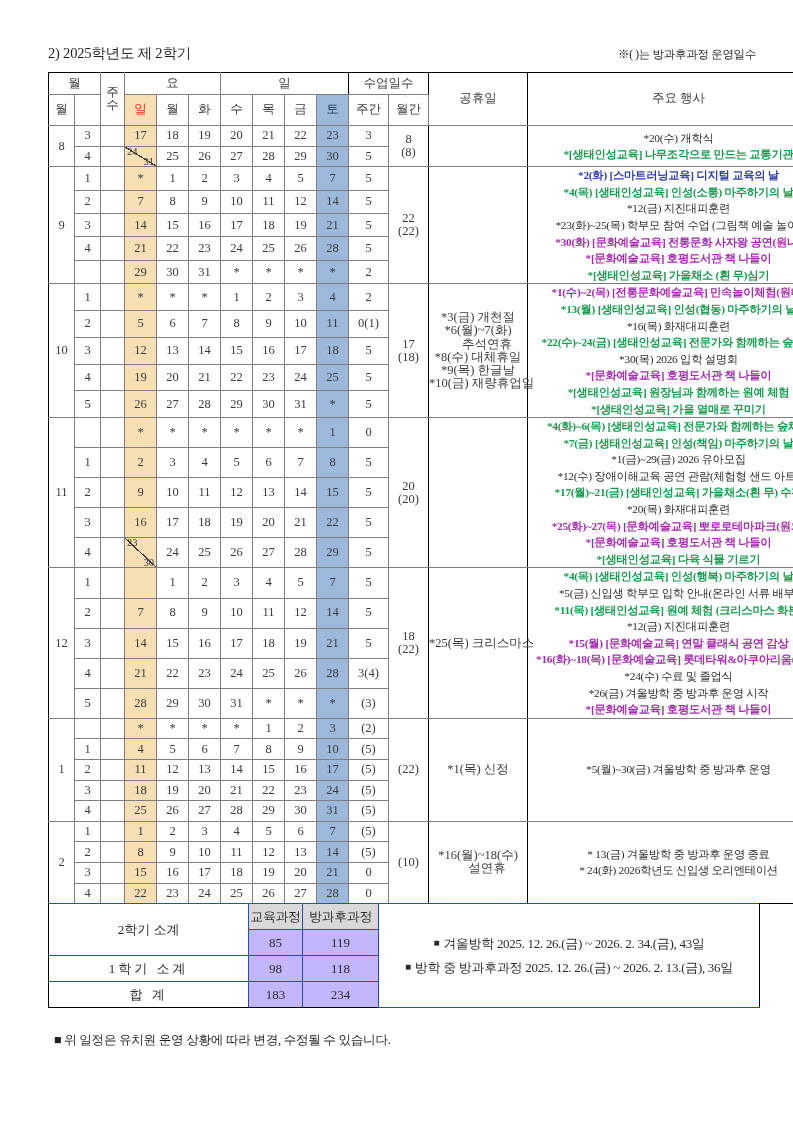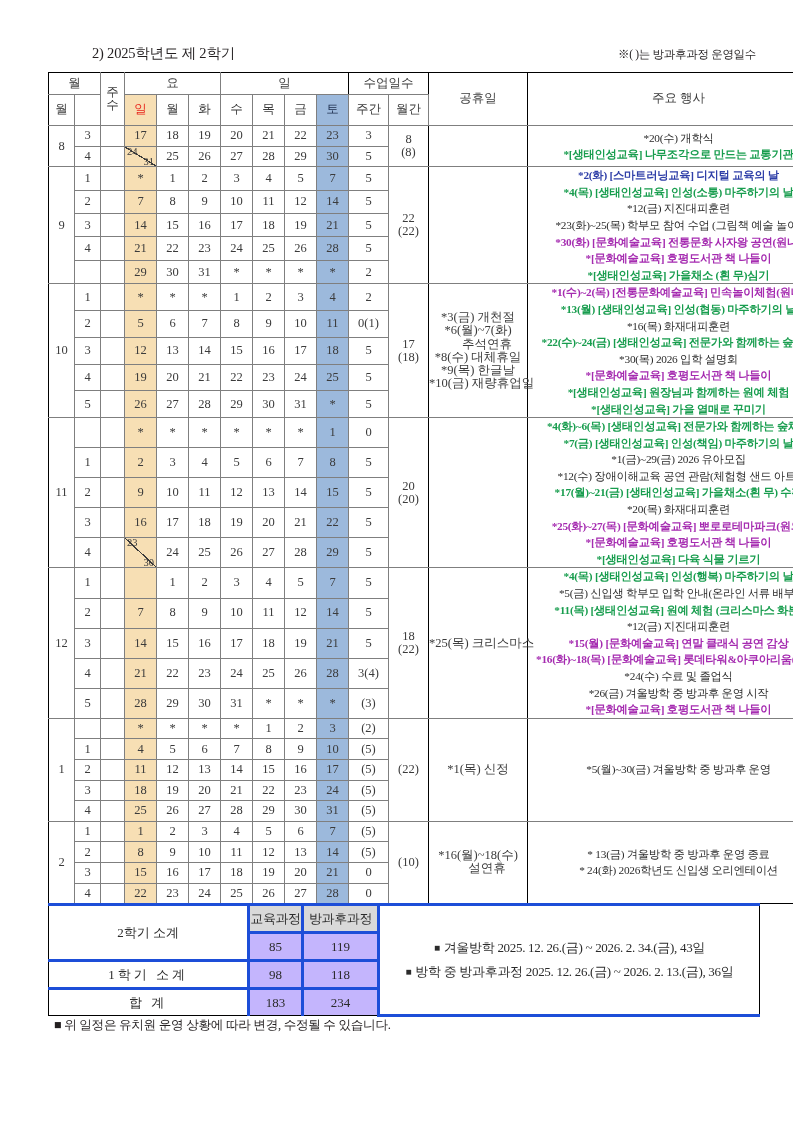--- a/index.html
+++ b/index.html
@@ -7,21 +7,21 @@
     width:793px;height:1121px;
     background:#ffffff;
     font-family:"Liberation Serif","DejaVu Serif",serif;
     color:#231f20;
     -webkit-font-smoothing:antialiased;
   }
   .page{position:relative;width:793px;height:1121px;box-sizing:border-box;padding:44px 33px 0 48px;}
 
   
   .toprow{display:flex;align-items:baseline;justify-content:space-between;margin-bottom:9px;}
-  .doc-title{font-size:14.5px;letter-spacing:-.2px;margin-left:44px;}
+  .doc-title{font-size:14.5px;letter-spacing:-.2px;}
   .doc-note{font-size:11.5px;letter-spacing:-.3px;padding-right:4px;}
 
   
   table.cal{border-collapse:collapse;table-layout:fixed;width:711px;}
   table.cal td,table.cal th{
     border:1px solid #7f7f7f;
     padding:0;
     font-weight:normal;
     font-size:12.5px;
     text-align:center;
@@ -65,29 +65,29 @@
   td.holi .hl.ind{text-align:center;padding-left:18px;}
   td.ev{text-align:left;padding:2px 3px 2px 5px;vertical-align:middle;}
   td.ev .ln{display:block;font-size:11.3px;line-height:1.47;white-space:nowrap;letter-spacing:-.25px;}
   .c-k{color:#2b2b2b;}            
   .c-g{color:#189d4e;font-weight:bold;}  
   .c-p{color:#a52bb0;font-weight:bold;}  
   .c-b{color:#2f3fa8;font-weight:bold;}
 
   
   table.sum{border-collapse:collapse;table-layout:fixed;width:711px;margin-top:-1px;}
-  table.sum td{border:3px solid #1d4ed8;padding:0;text-align:center;font-size:13px;color:#2b2b2b;height:25px;}
+  table.sum td{border:1px solid #1d4ed8;padding:0;text-align:center;font-size:13px;color:#2b2b2b;height:25px;}
   td.sumlabel{font-size:13.5px;letter-spacing:3px;}
   td.sumhead{background:#d9d9d9;font-size:11px;height:19px;letter-spacing:-.4px;}
   td.sumval{background:#c4b5fd;font-size:14px;}
   td.sumnote{text-align:left;padding:0 0 0 10px;vertical-align:middle;font-size:12.6px;line-height:1.85;letter-spacing:-.3px;}
   td.sumnote .ln{display:block;white-space:nowrap;}
   .sq{font-size:10px;vertical-align:1.5px;margin-right:4px;}
 
-  .footnote{margin-top:0;font-size:12.6px;letter-spacing:-.3px;padding-left:6px;}
+  .footnote{margin-top:24px;font-size:12.6px;letter-spacing:-.3px;padding-left:6px;}
 </style>
 </head>
 <body>
 
 <div class="page">
 
   <div class="toprow">
     <div class="doc-title">2) 2025학년도 제 2학기</div>
     <div class="doc-note">※(    )는 방과후과정 운영일수</div>
   </div>

